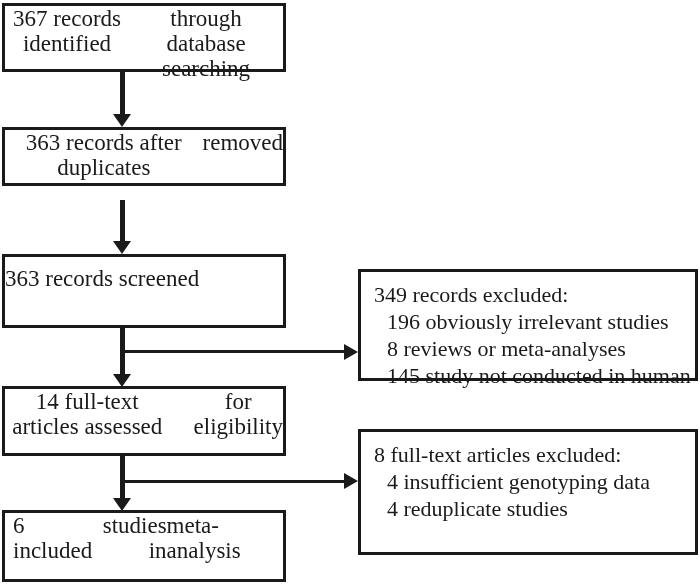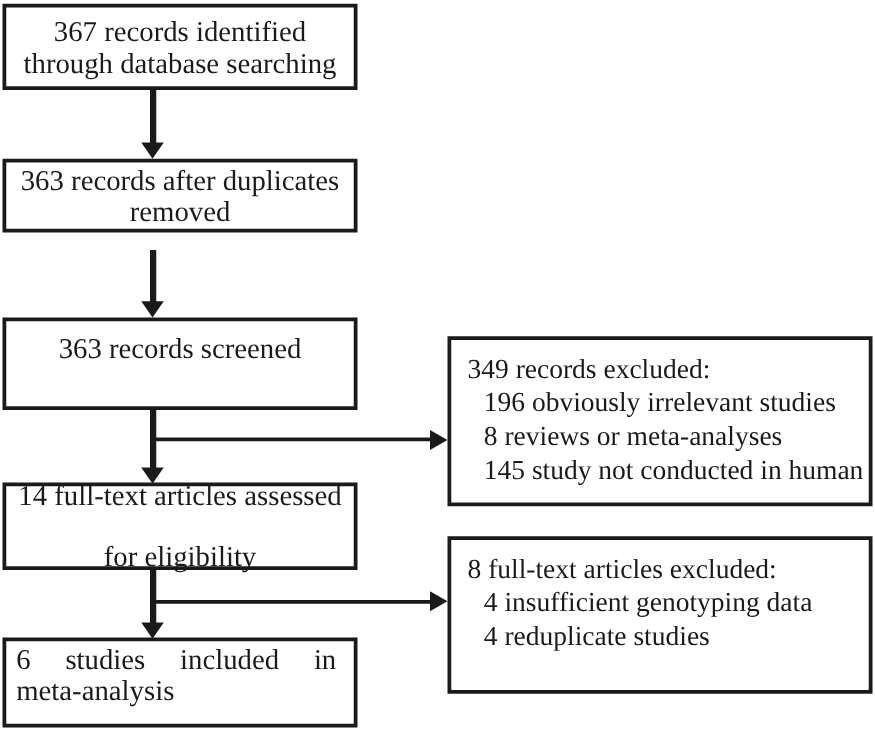--- a/index.html
+++ b/index.html
@@ -7,33 +7,33 @@
     position:relative;width:700px;height:585px;background:var(--bg,#ffffff);
     font-family:"Liberation Serif","DejaVu Serif",serif;color:var(--ink,#1a1a1a);
     overflow:hidden;
   }
   .box{
     position:absolute;box-sizing:border-box;border:3px solid var(--ink,#1a1a1a);
     background:var(--bg,#ffffff);
   }
   .lbox{
     left:2px;width:284px;font-size:23px;line-height:25px;
-    display:flex;flex-direction:column;justify-content:center;text-align:center;
+    display:flex;flex-direction:row;justify-content:center;text-align:center;
   }
   .b1{top:3px;height:69px;}
   .b2{top:127px;height:59px;}
   .b3{top:254px;height:74px;justify-content:flex-start;padding-top:9px;}
   .b4{top:386px;height:70px;gap:24px;}
   .b5{top:510px;height:72px;text-align:left;padding:0 14px 12px 8px;}
   .b5 .jline{text-align:justify;text-align-last:justify;}
   .rbox{
     left:358px;width:340px;font-size:22px;line-height:27px;
     padding:9px 4px 0 13px;text-align:left;
   }
-  .r1{top:269px;height:136px;}
+  .r1{top:269px;height:112px;}
   .r2{top:429px;height:126px;}
   .rbox .indent{margin-left:13px;}
   .vstem{position:absolute;left:120px;width:5px;background:var(--ink,#1a1a1a);}
   .vhead{
     position:absolute;left:113px;width:0;height:0;
     border-left:9px solid transparent;border-right:9px solid transparent;
     border-top:13px solid var(--ink,#1a1a1a);
   }
   .hstem{position:absolute;left:120px;width:225px;height:3px;background:var(--ink,#1a1a1a);}
   .hhead{

